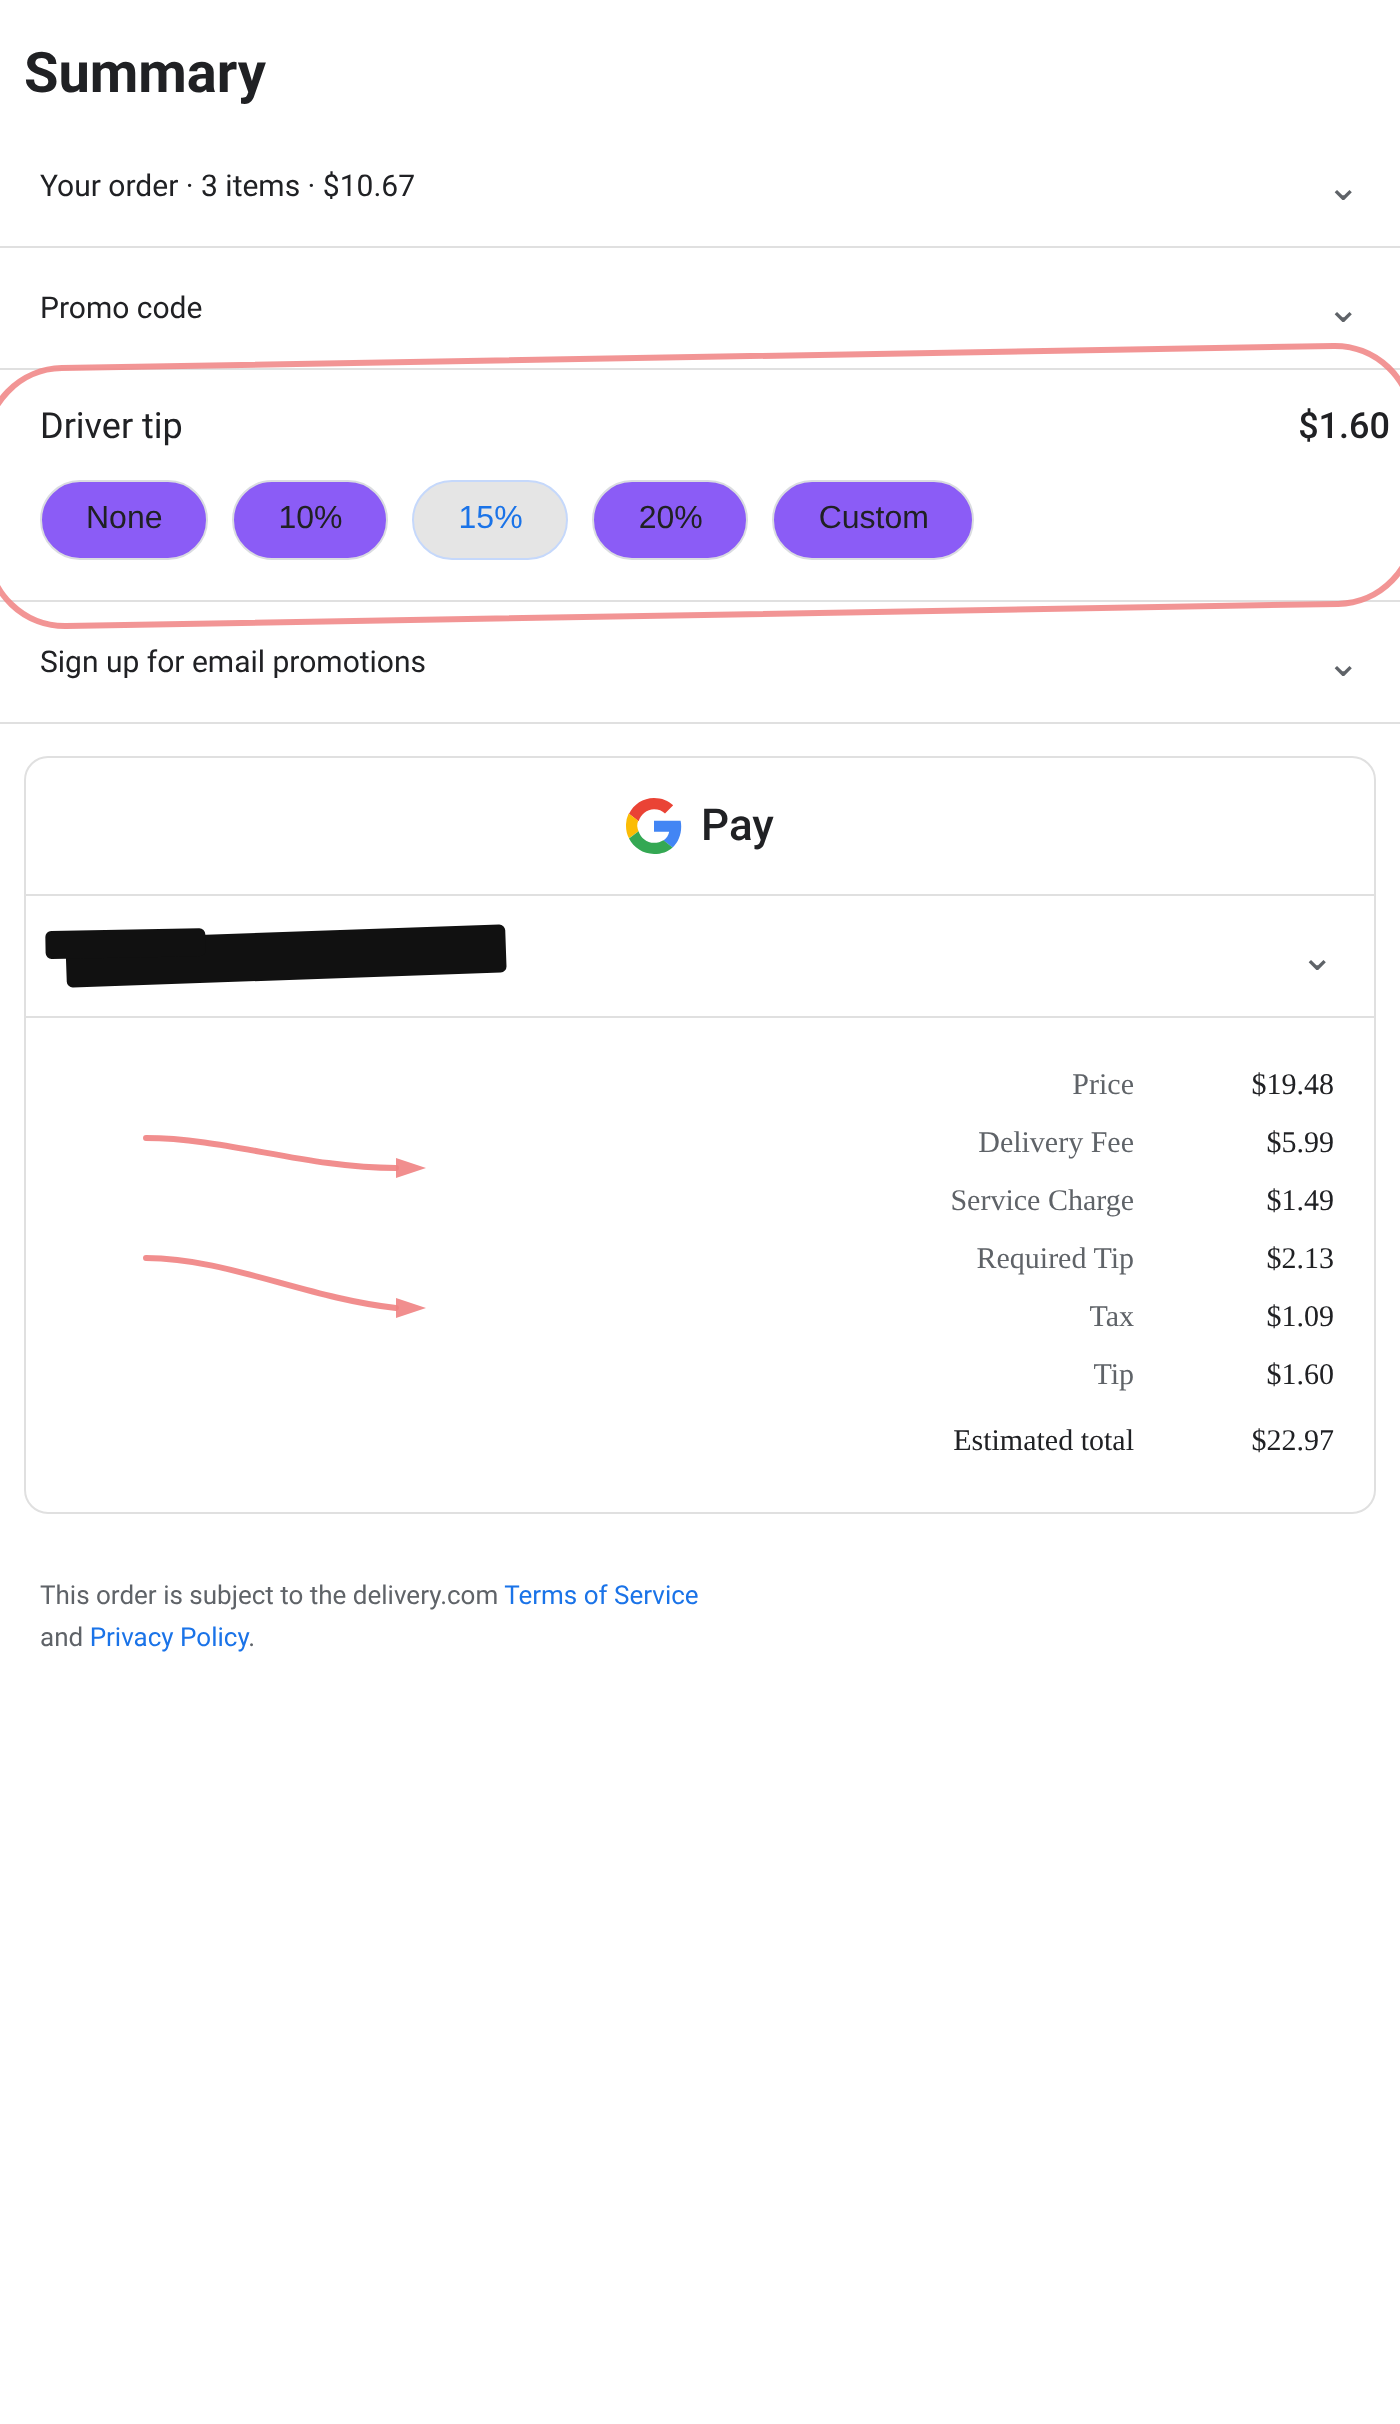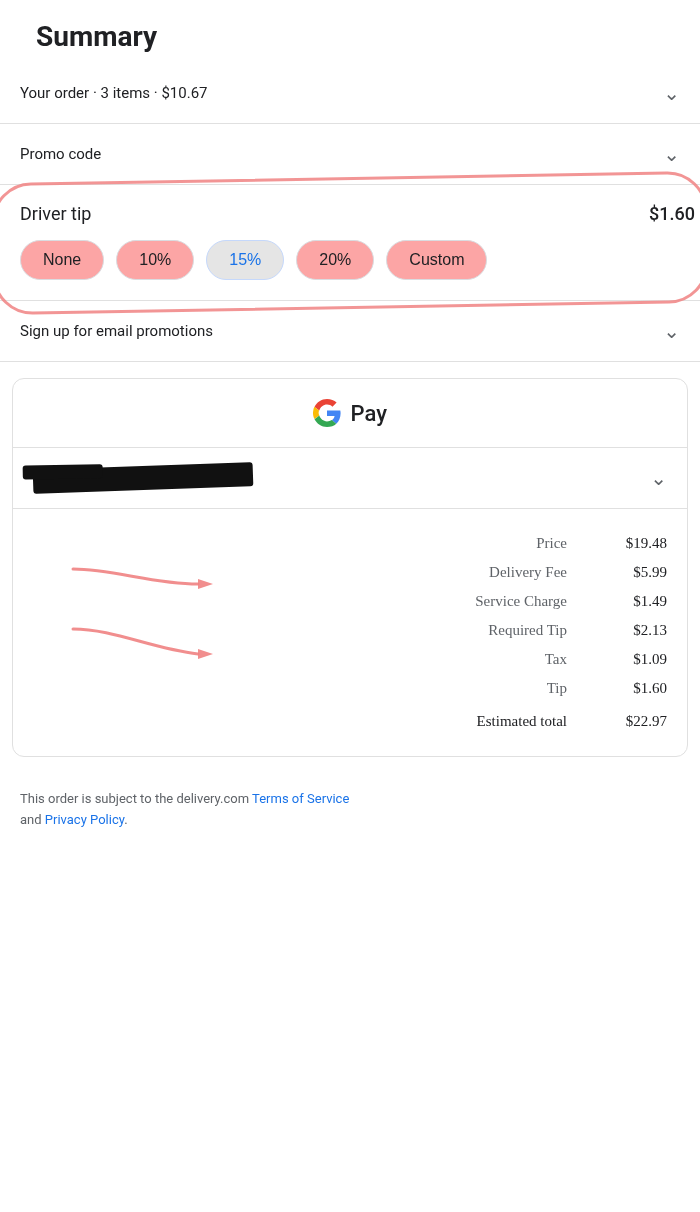--- a/index.html
+++ b/index.html
@@ -12,21 +12,21 @@
     }
 
     .page {
       padding: 0;
     }
 
     
     .summary-title {
       font-size: 28px;
       font-weight: 700;
-      padding: 20px 20px 10px 36px;
+      padding: 20px 20px 10px 12px;
     }
 
     
     .row-item {
       display: flex;
       justify-content: space-between;
       align-items: center;
       padding: 18px 20px;
       border-bottom: 1px solid #e0e0e0;
       cursor: pointer;
@@ -71,21 +71,21 @@
       display: flex;
       gap: 12px;
       flex-wrap: wrap;
     }
 
     .tip-btn {
       border: 1.5px solid #dadce0;
       border-radius: 24px;
       padding: 10px 22px;
       font-size: 16px;
-      background: #fca5a5;
+      background: #8b5cf6;
       color: #202124;
       cursor: pointer;
       font-weight: 400;
       min-width: 70px;
       text-align: center;
     }
 
     .tip-btn.active {
       background: #e5e5e5;
       border-color: #c5d8fb;

